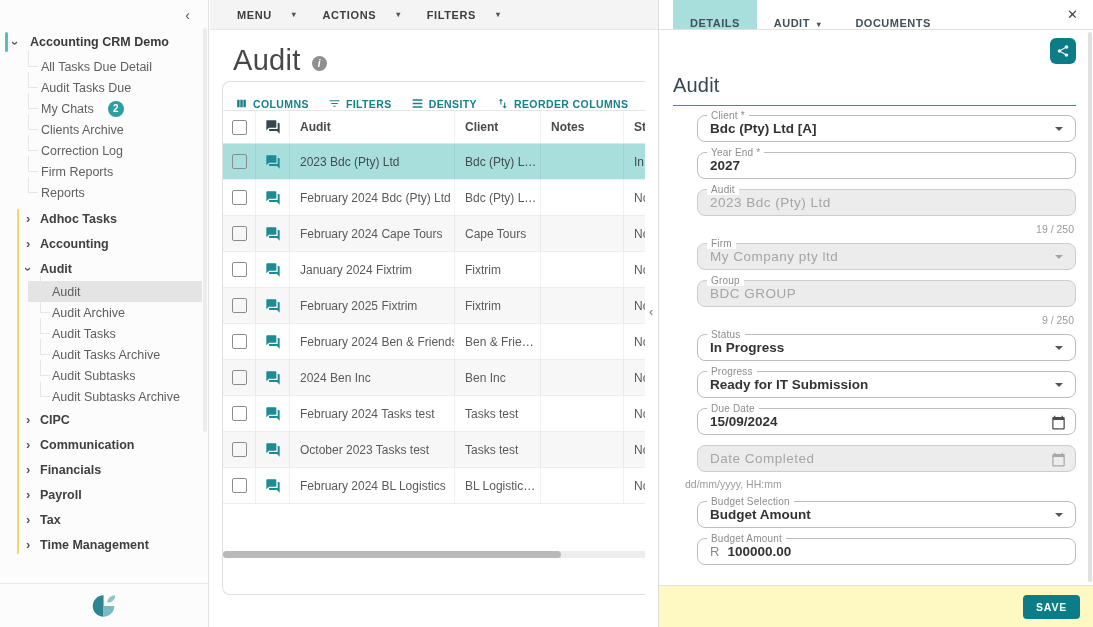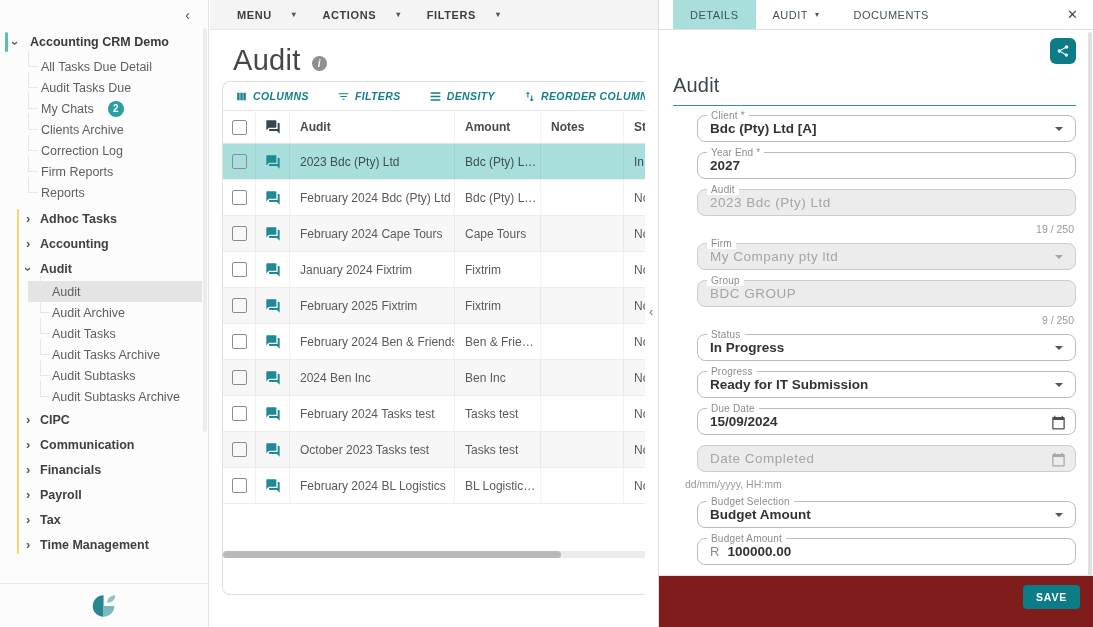--- a/index.html
+++ b/index.html
@@ -35,21 +35,21 @@
 
   
   .main{position:absolute;left:210px;top:0;width:448px;height:627px;background:#fff;}
   .menubar{height:30px;background:#f4f4f4;border-bottom:1px solid #e7e7e7;display:flex;align-items:center;padding-left:27px;gap:26px;}
   .menu-item{display:flex;align-items:center;gap:20px;font-size:11px;font-weight:700;letter-spacing:.6px;color:#3d3d3d;cursor:pointer;}
   .dcaret{font-size:8px;color:#555;}
   .title-row{display:flex;align-items:center;gap:11px;margin:14px 0 0 23px;}
   .title-row h1{font-size:29px;font-weight:400;color:#474747;letter-spacing:.3px;}
   .info{width:15px;height:15px;border-radius:50%;background:#8f8f8f;color:#fff;font-size:10px;font-style:italic;font-weight:700;display:flex;align-items:center;justify-content:center;margin-top:6px;cursor:pointer;}
   .card{position:absolute;left:12px;top:81px;width:423px;height:514px;border:1px solid #e0e0e0;border-right:none;border-radius:8px 0 0 8px;background:#fff;overflow:hidden;}
-  .card-toolbar{height:29px;border-bottom:1px solid #e6e6e6;display:flex;align-items:center;padding-left:12px;gap:28px;font-style:italic;}
+  .card-toolbar{height:29px;border-bottom:1px solid #e6e6e6;display:flex;align-items:flex-end;padding-left:12px;gap:19px;}
   .tool-btn{display:flex;align-items:center;gap:5px;color:#16808b;font-size:10.5px;font-weight:700;letter-spacing:.4px;cursor:pointer;white-space:nowrap;}
   .tool-btn .ic{width:13px;height:13px;color:#16808b;}
   .ic{display:inline-block;}
   .ic svg{width:100%;height:100%;fill:currentColor;display:block;}
   .thead{display:flex;height:33px;border-bottom:1px solid #e3e3e3;font-size:12px;font-weight:700;color:#4a4a4a;align-items:center;}
   .trow{display:flex;height:36px;border-bottom:1px solid #ededed;font-size:12px;color:#5a5a5a;align-items:center;cursor:pointer;}
   .trow.striped{background:#f7f7f7;}
   .trow.selected{background:var(--accent-light);color:#3f4f4f;}
   .cell{height:100%;display:flex;align-items:center;border-right:1px solid rgba(0,0,0,.055);overflow:hidden;}
   .c-check{width:33px;flex:none;justify-content:center;}
@@ -62,21 +62,21 @@
   .c-notes{width:83px;flex:none;padding-left:10px;}
   .c-status{width:110px;flex:none;padding-left:10px;border-right:none;white-space:nowrap;}
   .cb{width:15px;height:15px;border:1.5px solid #8c8c8c;border-radius:2px;background:transparent;cursor:pointer;}
   .hscroll{position:absolute;left:0;right:0;top:469px;height:7px;background:#ededed;cursor:pointer;}
   .hscroll .thumb{width:338px;height:7px;background:#b9b9b9;border-radius:4px;}
   .mid-collapse{position:absolute;left:439px;top:304px;font-size:13px;color:#7c7c7c;cursor:pointer;}
 
   
   .details{position:absolute;left:658px;top:0;width:435px;height:627px;background:#fff;border-left:1px solid #dcdcdc;}
   .tabs{height:30px;border-bottom:1px solid #e0e0e0;display:flex;align-items:stretch;padding-left:14px;}
-  .tab{padding:0 17px;display:flex;align-items:center;gap:7px;font-size:11px;font-weight:400;letter-spacing:.5px;color:#41505a;cursor:pointer;}
+  .tab{padding:0 17px;display:flex;align-items:flex-end;gap:7px;font-size:11px;font-weight:700;letter-spacing:.5px;color:#41505a;cursor:pointer;}
   .tab.active{background:var(--accent-light);}
   .close{position:absolute;right:15px;top:7px;font-size:13px;color:#444;cursor:pointer;}
   .v-scroll{position:absolute;right:1px;top:32px;width:4px;height:550px;background:#e0e0e0;border-radius:2px;}
   .content{position:absolute;top:31px;left:0;width:434px;height:554px;overflow:hidden;padding:7px 17px 0 14px;}
   .share-row{display:flex;justify-content:flex-end;margin-bottom:10px;}
   .share-btn{width:26px;height:26px;border:none;border-radius:6px;background:#0c7c87;display:flex;align-items:center;justify-content:center;cursor:pointer;}
   .share-btn .ic{width:14px;height:14px;color:#fff;}
   .d-heading{font-size:20px;font-weight:400;color:#37474f;padding-bottom:8px;border-bottom:1.5px solid #2e959c;margin-bottom:9px;letter-spacing:.2px;}
   .field{position:relative;height:27px;border:1px solid #bcbcbc;border-radius:8px;display:flex;align-items:center;padding:0 30px 0 12px;margin-bottom:10px;background:#fff;cursor:text;margin-left:24px;}
   .field .flabel{position:absolute;top:-6px;left:9px;font-size:10px;color:#8d8d8d;background:#fff;padding:0 4px;letter-spacing:.2px;white-space:nowrap;}
@@ -84,21 +84,21 @@
   .field .fprefix{font-size:13px;color:#8a8a8a;margin-right:8px;font-weight:400;}
   .field.disabled{background:#ececec;border-color:#cdcdcd;cursor:default;}
   .field.disabled .fvalue{color:#a5a5a5;font-weight:400;letter-spacing:.5px;}
   .field .fvalue.placeholder{color:#a5a5a5;font-weight:400;}
   .sel-caret{position:absolute;right:12px;top:11px;width:0;height:0;border-left:4px solid transparent;border-right:4px solid transparent;border-top:4.5px solid #555;}
   .field.disabled .sel-caret{border-top-color:#a6a6a6;}
   .field .cal{position:absolute;right:9px;top:6px;width:15px;height:15px;color:#4d4d4d;}
   .field.disabled .cal{color:#a8a8a8;}
   .counter{text-align:right;font-size:10.5px;color:#9b9b9b;margin:-3px 2px 7px 0;height:13px;}
   .helper{font-size:10.5px;color:#9b9b9b;margin:-4px 0 10px 12px;height:13px;}
-  .d-footer{position:absolute;left:0;right:0;bottom:0;height:52px;border-top:1px solid #e3e3e3;background:#7f1d1d;}
+  .d-footer{position:absolute;left:0;right:0;bottom:0;height:42px;border-top:1px solid #e3e3e3;background:#fef9c3;}
   .save{position:absolute;right:13px;top:9px;height:24px;padding:0 13px;border:none;border-radius:4px;background:#0c7c87;color:#fff;font-size:10.5px;font-weight:700;letter-spacing:.8px;cursor:pointer;}
 </style>
 </head>
 <body>
 
 <div class="app">
 
   <aside class="sidebar">
     <div class="sb-collapse"><span>‹</span></div>
     <nav class="tree">
@@ -256,21 +256,21 @@
             <span class="cb"></span>
           </div>
           <div class="cell c-chat">
             <span class="ic">
               <svg viewBox="0 0 24 24">
                 <path d="M21 6h-2v9H6v2c0 .55.45 1 1 1h11l4 4V7c0-.55-.45-1-1-1zM17 12V3c0-.55-.45-1-1-1H3c-.55 0-1 .45-1 1v14l4-4h10c.55 0 1-.45 1-1z"></path>
               </svg>
             </span>
           </div>
           <div class="cell c-audit">Audit</div>
-          <div class="cell c-client">Amount</div>
+          <div class="cell c-client">Client</div>
           <div class="cell c-notes">Notes</div>
           <div class="cell c-status">Status</div>
         </div>
       <div class="tbody">
           <div class="trow selected">
             <div class="cell c-check">
               <span class="cb"></span>
             </div>
             <div class="cell c-chat">
               <span class="ic">

